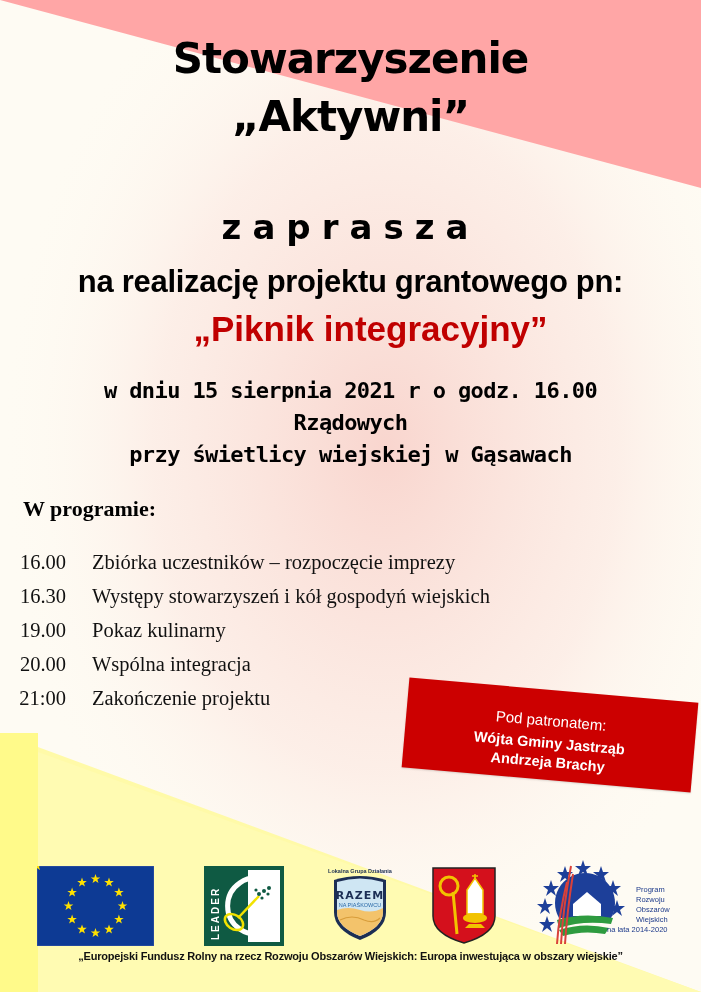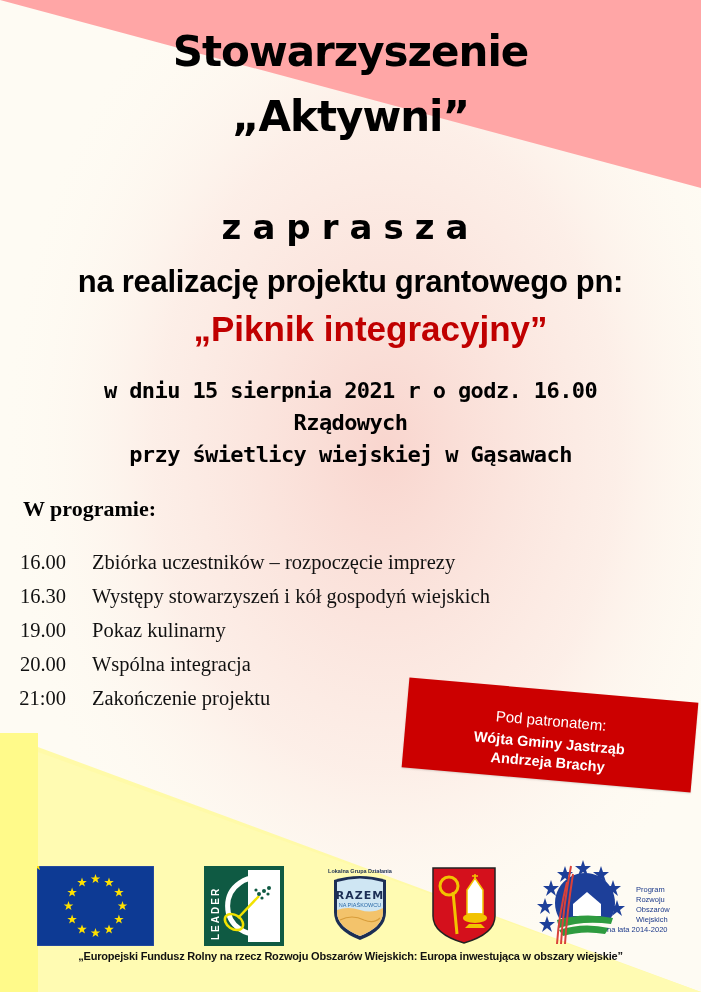--- a/index.html
+++ b/index.html
@@ -1,21 +1,21 @@
 <!DOCTYPE html>
 <html><head>
 <meta charset="utf-8">
 <style>
   html, body { margin: 0; padding: 0; }
   body { width: 701px; height: 992px; overflow: hidden; position: relative; background: #fefbf3; font-family: "Liberation Sans", sans-serif; }
   .bg { position: absolute; inset: 0; }
   .bg svg { display: block; }
   .layer { position: absolute; inset: 0; }
   .center { position: absolute; left: 0; width: 701px; text-align: center; }
-  .t1 { top: 27px; font-family: "DejaVu Sans", sans-serif; font-weight: bold; font-size: 42px; letter-spacing: -1px; color: #000; line-height: 50px; }
+  .t1 { top: 34px; font-family: "DejaVu Sans", sans-serif; font-weight: bold; font-size: 42px; letter-spacing: -1px; color: #000; line-height: 50px; }
   .t2 { top: 92px; font-family: "DejaVu Sans", sans-serif; font-weight: bold; font-size: 42px; letter-spacing: -1px; color: #000; line-height: 50px; }
   .t3 { top: 205px; font-family: "DejaVu Sans", sans-serif; font-weight: bold; font-size: 34px; letter-spacing: 11px; color: #000; line-height: 44px; }
   .t4 { top: 262px; font-family: "Liberation Sans", sans-serif; font-weight: bold; font-size: 31px; color: #000; line-height: 40px; letter-spacing: -0.3px; }
   .t5 { top: 307px; left: 20px; font-family: "Liberation Sans", sans-serif; font-weight: bold; font-size: 35px; color: #c00000; line-height: 44px; }
   .t6 { top: 375px; font-family: "DejaVu Sans Mono", monospace; font-weight: bold; font-size: 22px; color: #000; line-height: 32px; letter-spacing: -0.6px; }
   .prog-title { position: absolute; top: 496px; left: 23px; font-family: "Liberation Serif", serif; font-weight: bold; font-size: 22px; color: #000; }
   .prog { position: absolute; top: 545px; left: 0; width: 540px; font-family: "Liberation Serif", serif; font-size: 20.5px; color: #111; }
   .prog-row { position: relative; height: 34px; line-height: 34px; }
   .prog-time { position: absolute; right: 474px; text-align: right; white-space: nowrap; }
   .prog-text { position: absolute; left: 92px; white-space: nowrap; }

